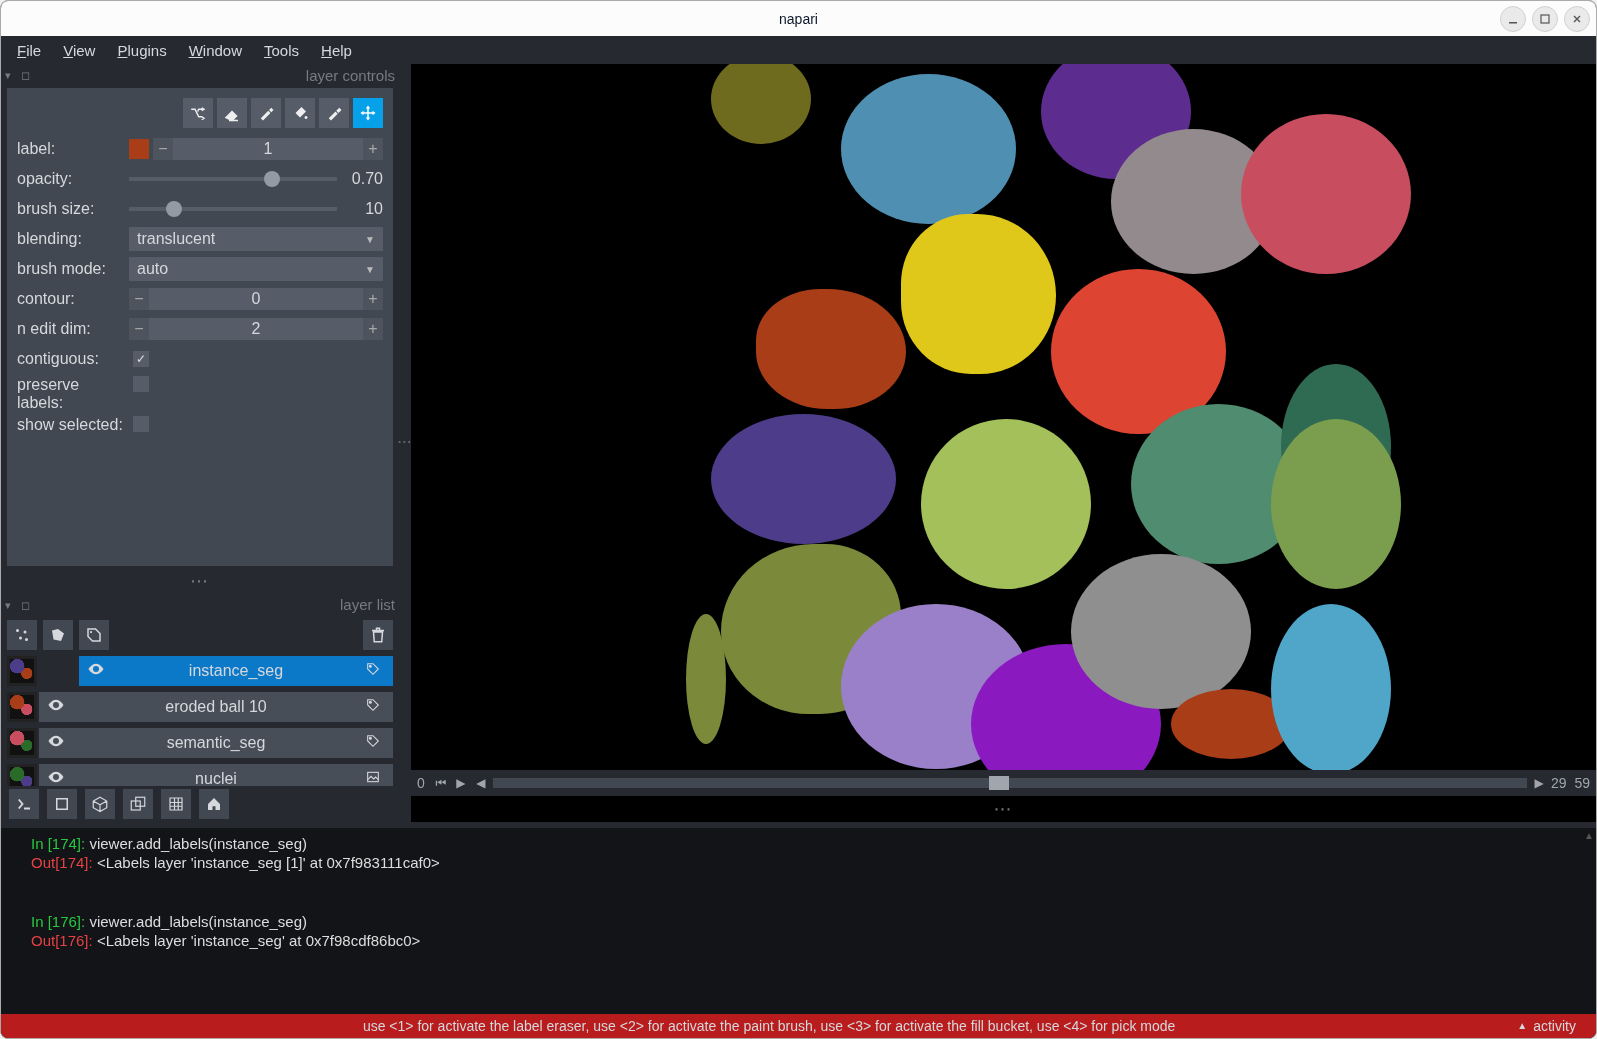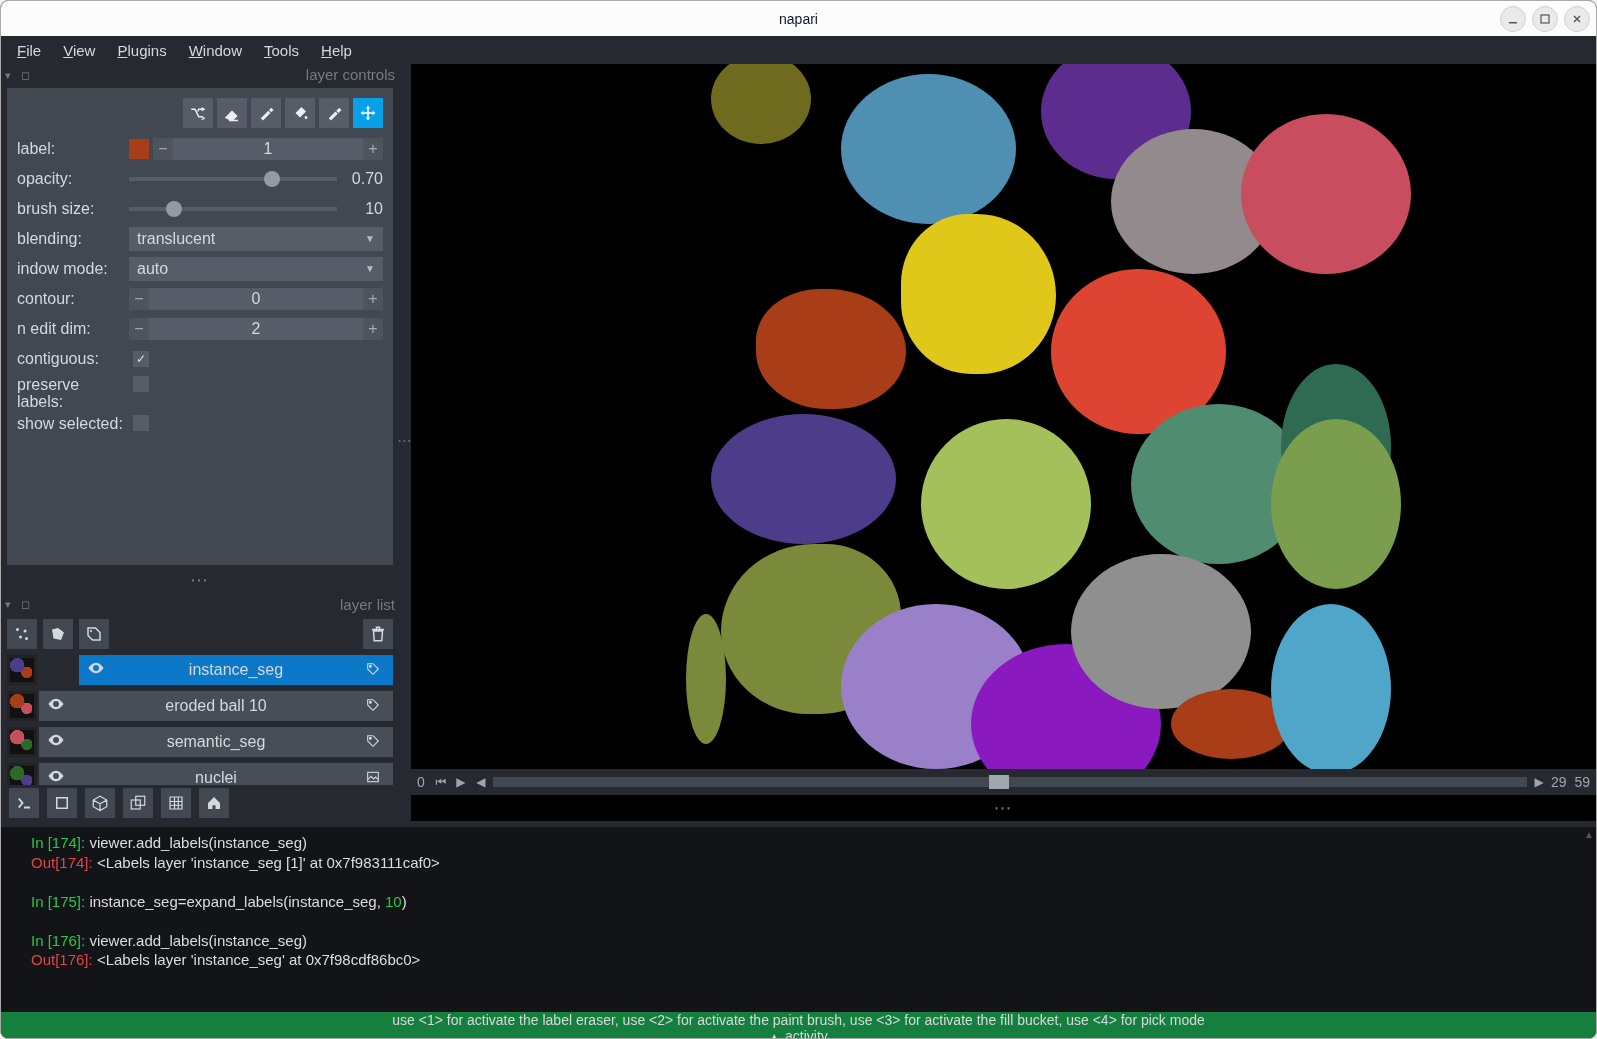--- a/index.html
+++ b/index.html
@@ -80,21 +80,21 @@
 .dimend { font-size:14px; white-space:nowrap; }
 
 .console { height:205px; background:#121418; color:#ddd; font-family:"DejaVu Sans Mono", Consolas, monospace; font-size:15px; padding:6px 30px; overflow:hidden; position:relative; border-top:6px solid #262930;}
 .console .scroll-ind { position:absolute; right:2px; top:2px; color:#555; font-size:10px;}
 .c-in { color:#28c840; }
 .c-out { color:#e64243; }
 .c-txt { color:#ddd; }
 .c-lit { color:#28c840;}
 .console .line { white-space:pre; line-height:1.3;}
 
-.statusbar { height:26px; background:#15803d; display:flex; align-items:center; padding:0 20px; font-size:14px; color:#d5d8dc; justify-content:space-between;flex-direction:column;}
+.statusbar { height:26px; background:#b91c1c; display:flex; align-items:center; padding:0 20px; font-size:14px; color:#d5d8dc; justify-content:space-between;}
 .activity { display:flex; align-items:center; gap:6px; cursor:pointer;}
 .activity .chev { font-size:10px;}
 </style>
 </head>
 <body>
 
 <div class="window">
   <div class="titlebar">
     <span class="title">napari</span>
     <div class="winbtns">
@@ -197,21 +197,21 @@
 
         <div class="ctrl-row">
             <span class="ctrl-label">blending:</span>
             <div class="combo">
               <span>translucent</span>
               <span class="tri">▼</span>
             </div>
           </div>
 
         <div class="ctrl-row">
-            <span class="ctrl-label">indow mode:</span>
+            <span class="ctrl-label">brush mode:</span>
             <div class="combo">
               <span>auto</span>
               <span class="tri">▼</span>
             </div>
           </div>
 
         <div class="ctrl-row">
             <span class="ctrl-label">contour:</span>
             <div class="spinner">
               <span class="dec">−</span>
@@ -422,21 +422,20 @@
       </div>
       <div class="grip">⋯</div>
     </div>
   </div>
 
   <div class="console">
     <span class="scroll-ind">▲</span>
     <div class="line"><span class="c-in">In [174]: </span><span class="c-txt">viewer.add_labels(instance_seg)</span></div>
     <div class="line"><span class="c-out">Out[174]: </span><span class="c-txt">&lt;Labels layer 'instance_seg [1]' at 0x7f983111caf0&gt;</span></div>
     <div class="line">&nbsp;</div>
-    <div class="line"><span class="c-in">In [175]: </span><span class="c-txt">instance_seg=expand_labels(instance_seg, </span><span class="c-lit">10</span><span class="c-txt">)</span></div>
     <div class="line">&nbsp;</div>
     <div class="line"><span class="c-in">In [176]: </span><span class="c-txt">viewer.add_labels(instance_seg)</span></div>
     <div class="line"><span class="c-out">Out[176]: </span><span class="c-txt">&lt;Labels layer 'instance_seg' at 0x7f98cdf86bc0&gt;</span></div>
     <div class="line">&nbsp;</div>
   </div>
 
   <div class="statusbar">
     <span></span>
     <span>use &lt;1&gt; for activate the label eraser, use &lt;2&gt; for activate the paint brush, use &lt;3&gt; for activate the fill bucket, use &lt;4&gt; for pick mode</span>
     <span class="activity">

